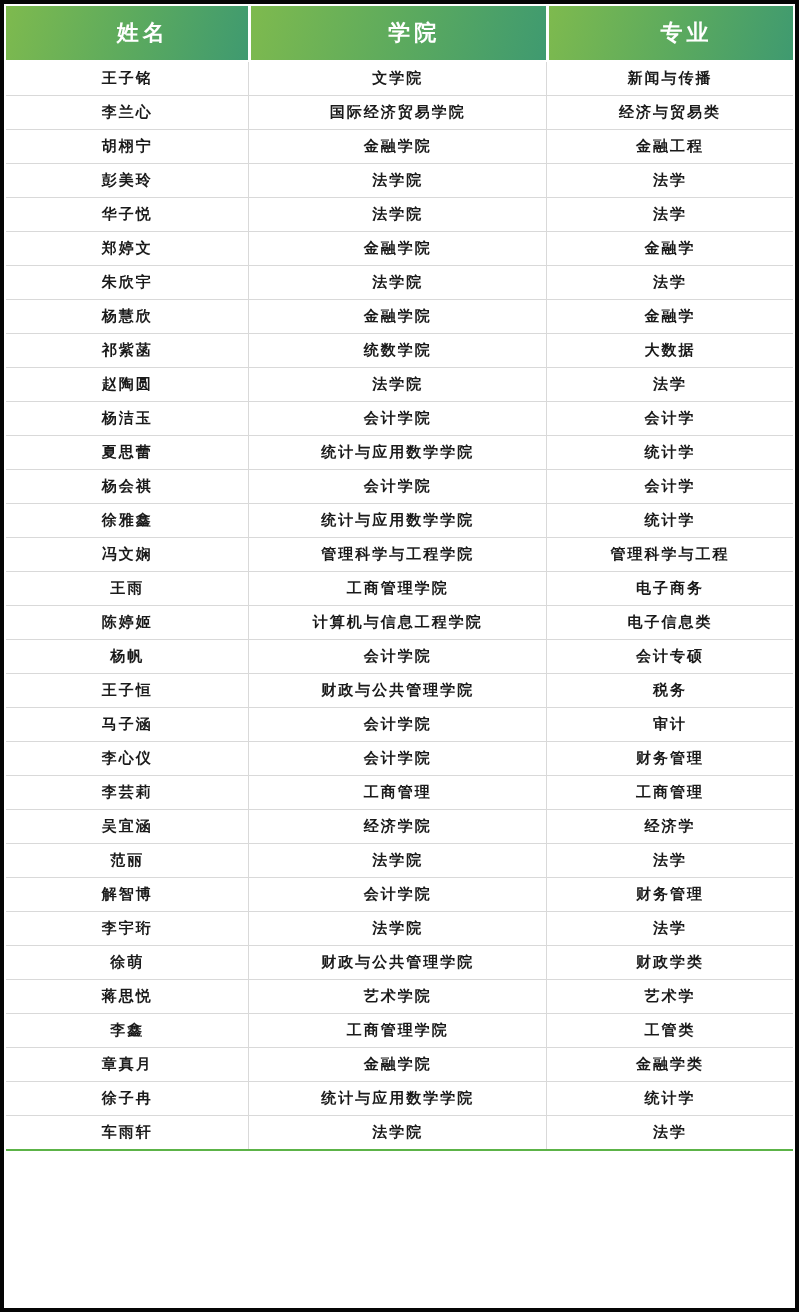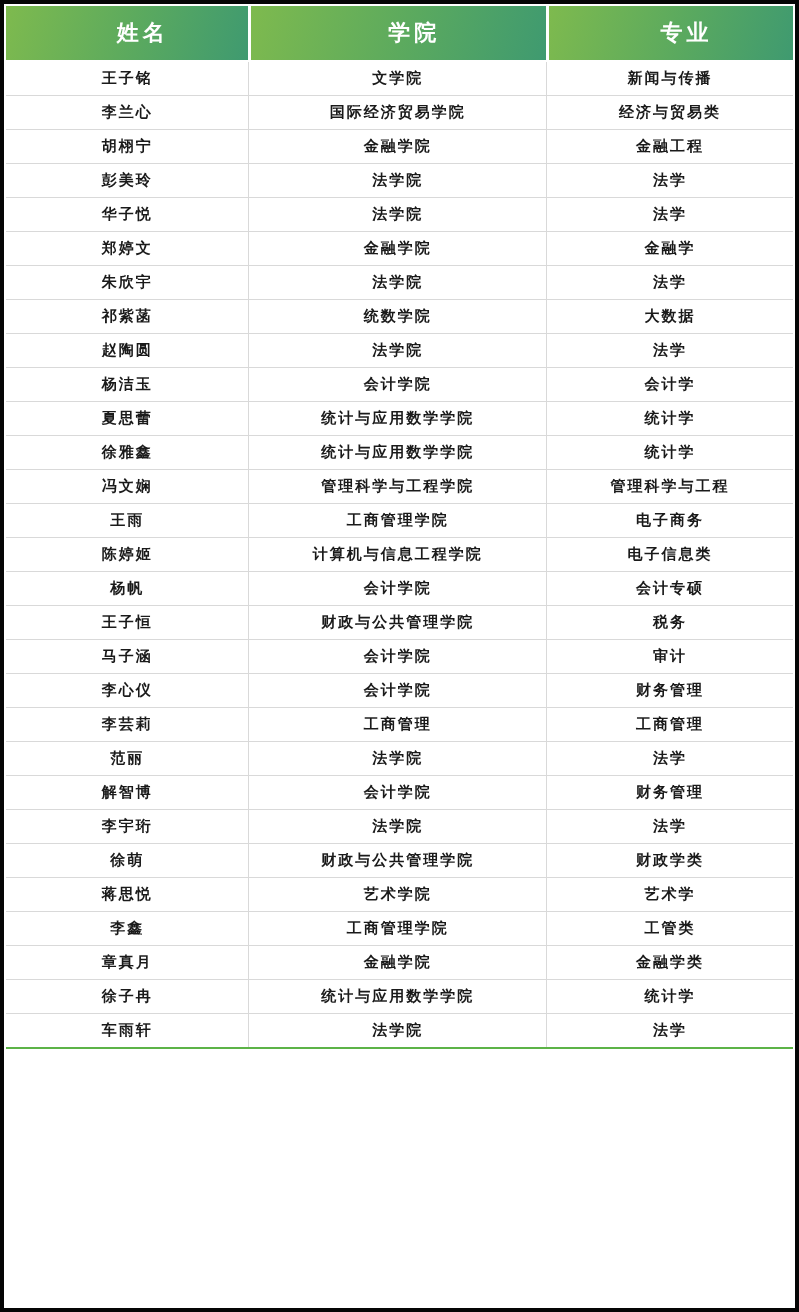--- a/index.html
+++ b/index.html
@@ -111,40 +111,50 @@
             <td>郑婷文</td>
             <td>金融学院</td>
             <td>金融学</td>
           </tr>
           <tr>
             <td>朱欣宇</td>
             <td>法学院</td>
             <td>法学</td>
           </tr>
           <tr>
+            <td>杨慧欣</td>
+            <td>金融学院</td>
+            <td>金融学</td>
+          </tr>
+          <tr>
             <td>祁紫菡</td>
             <td>统数学院</td>
             <td>大数据</td>
           </tr>
           <tr>
             <td>赵陶圆</td>
             <td>法学院</td>
             <td>法学</td>
           </tr>
           <tr>
             <td>杨洁玉</td>
             <td>会计学院</td>
             <td>会计学</td>
           </tr>
           <tr>
             <td>夏思蕾</td>
             <td>统计与应用数学学院</td>
             <td>统计学</td>
           </tr>
           <tr>
+            <td>杨会祺</td>
+            <td>会计学院</td>
+            <td>会计学</td>
+          </tr>
+          <tr>
             <td>徐雅鑫</td>
             <td>统计与应用数学学院</td>
             <td>统计学</td>
           </tr>
           <tr>
             <td>冯文娴</td>
             <td>管理科学与工程学院</td>
             <td>管理科学与工程</td>
           </tr>
           <tr>
@@ -174,20 +184,25 @@
           </tr>
           <tr>
             <td>李心仪</td>
             <td>会计学院</td>
             <td>财务管理</td>
           </tr>
           <tr>
             <td>李芸莉</td>
             <td>工商管理</td>
             <td>工商管理</td>
+          </tr>
+          <tr>
+            <td>吴宜涵</td>
+            <td>经济学院</td>
+            <td>经济学</td>
           </tr>
           <tr>
             <td>范丽</td>
             <td>法学院</td>
             <td>法学</td>
           </tr>
           <tr>
             <td>解智博</td>
             <td>会计学院</td>
             <td>财务管理</td>

